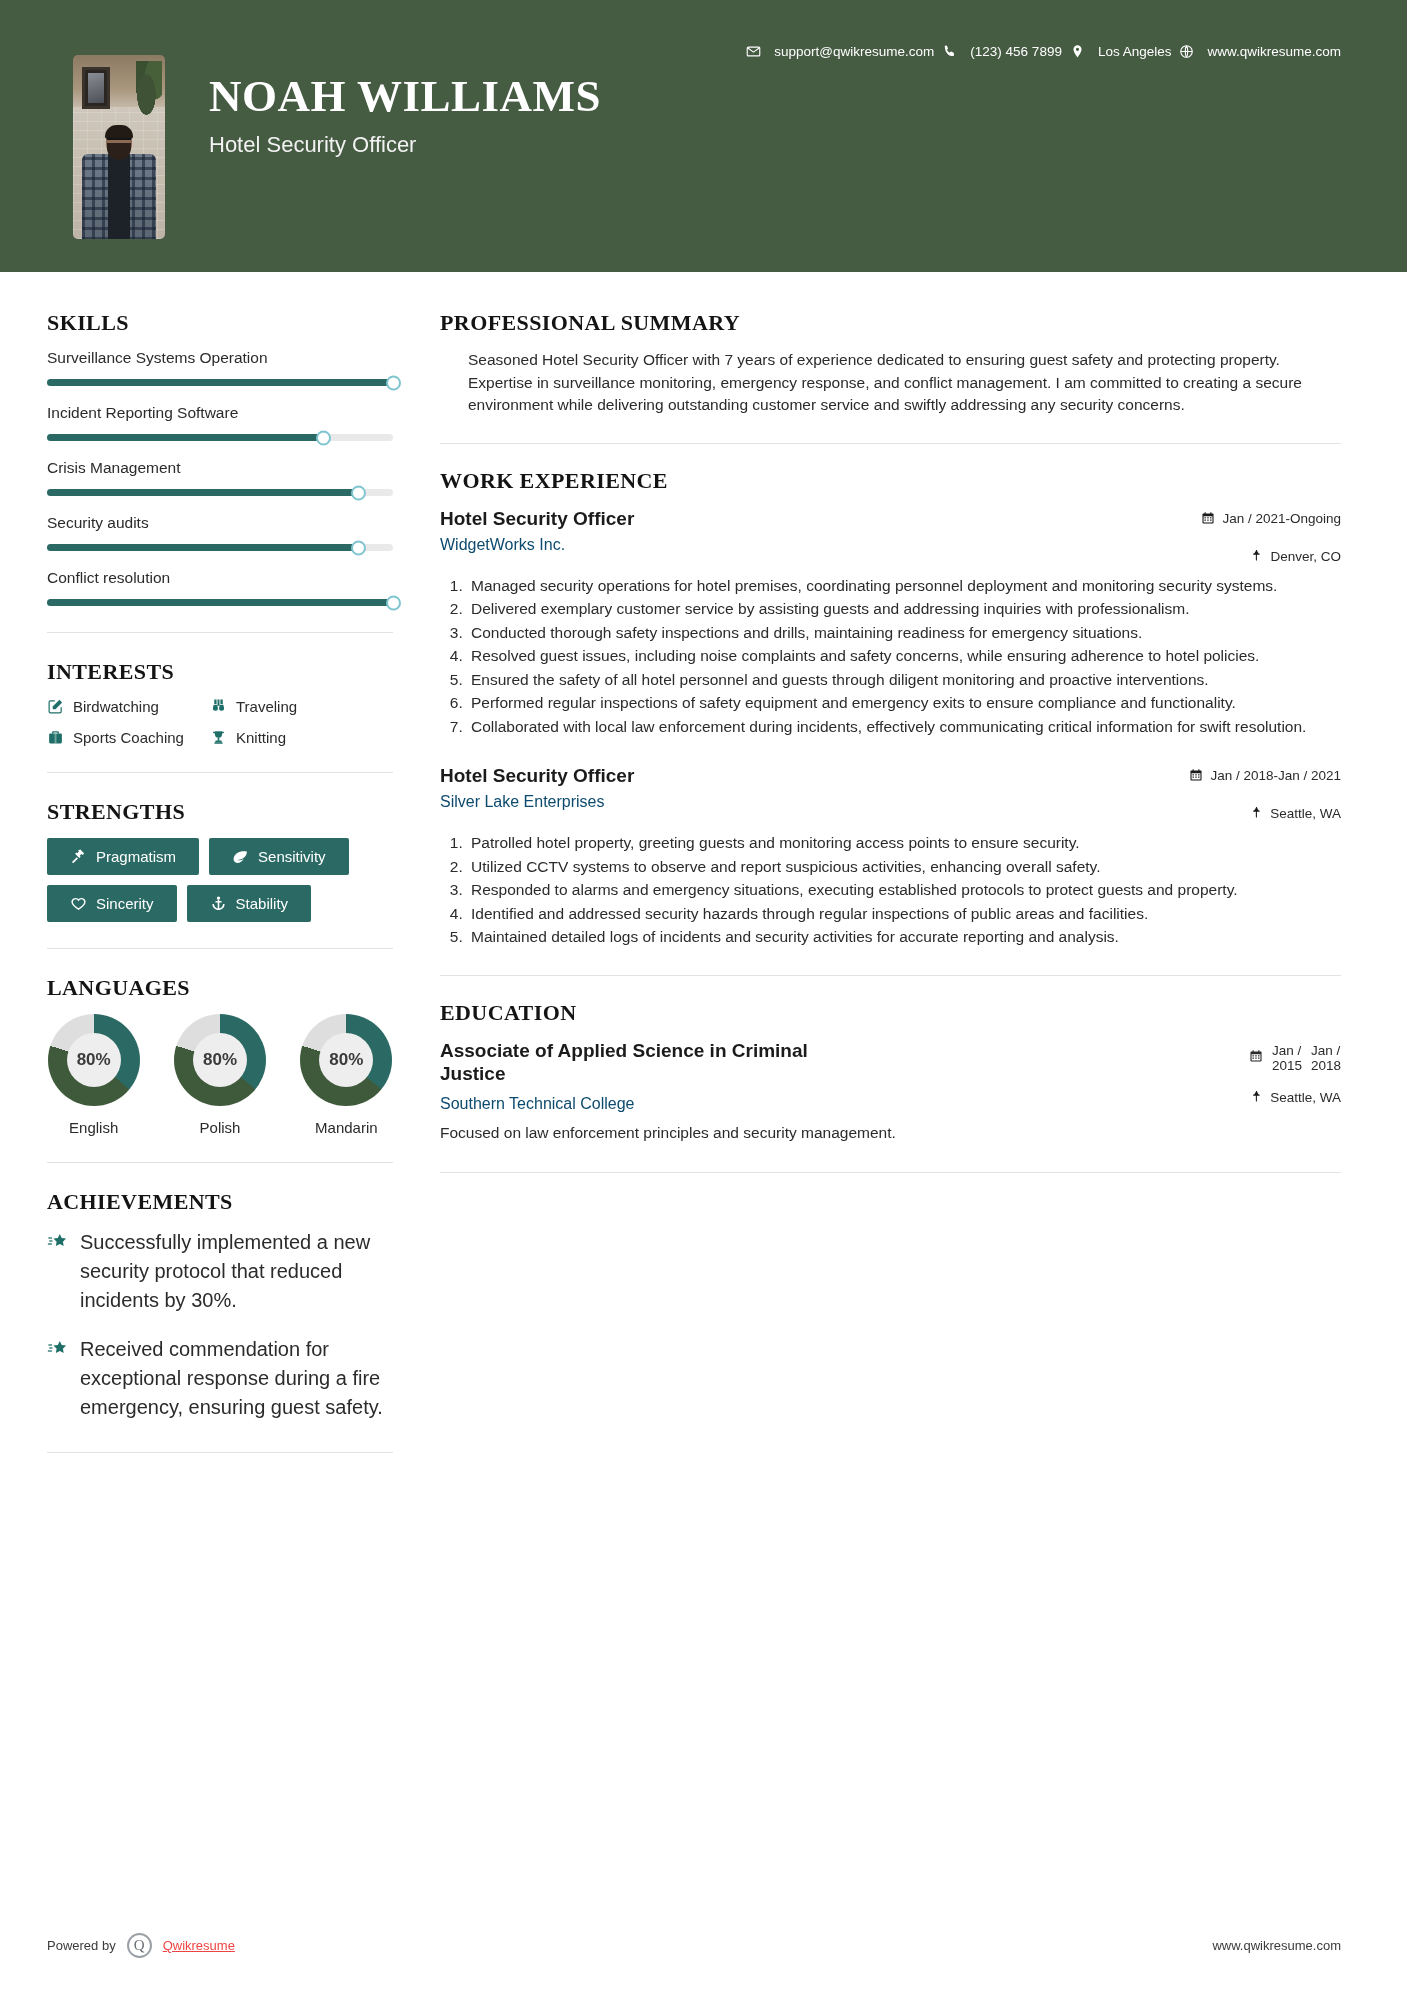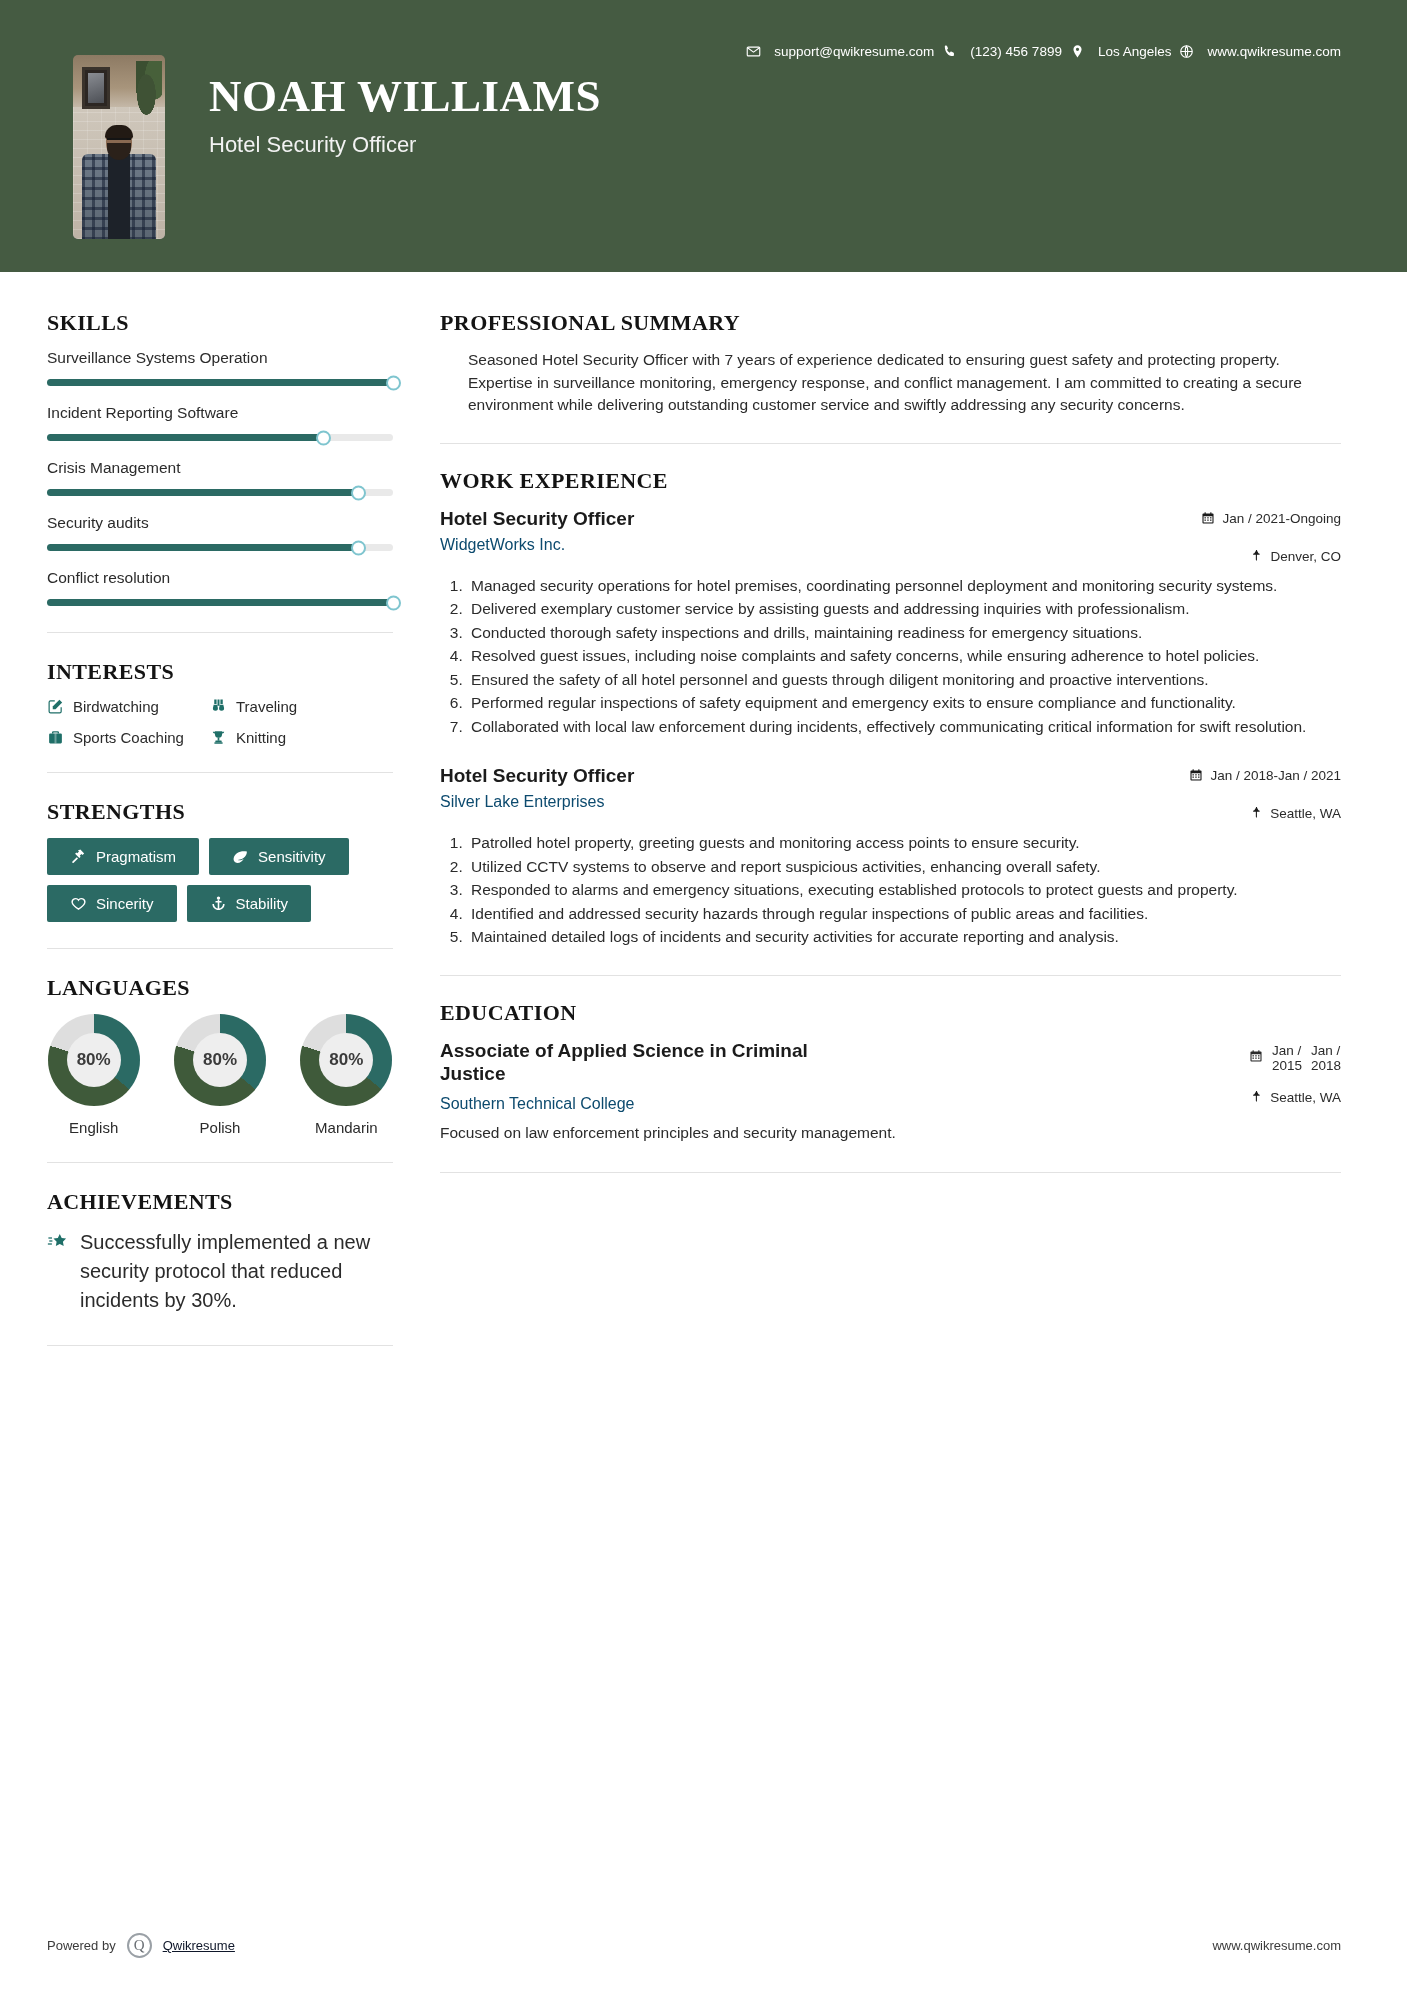--- a/index.html
+++ b/index.html
@@ -318,21 +318,21 @@
   }
   .foot-left { display: flex; align-items: center; gap: 11px; }
   .foot-left .lbl { font-size: 13px; color: #3b3b3b; }
   .foot-logo {
     width: 25px; height: 25px; border-radius: 50%;
     border: 2px solid #9aa0a6;
     display:flex; align-items:center; justify-content:center;
     color:#6b7075; font-size:15px; font-family:"Liberation Serif",serif;
   }
   .foot-brand {
-    font-size: 13px; color: #0f172a; text-decoration: underline;
+    font-size: 13px; color: #ef4444; text-decoration: underline;
   }
   .foot-right { margin-left: auto; font-size: 13px; color: #3b3b3b; }
   .left-sep-bottom {
     width:346px; height:1px; background:#e2e2e2; margin-top: 30px;
   }
   .right-sep-bottom {
     height:1px; background:#e2e2e2; margin-top: 28px;
   }
 </style>
 </head>
@@ -572,20 +572,27 @@
       <div class="hr-sep"></div>
 
       <h2 class="sec">ACHIEVEMENTS</h2>
       <div id="achievements-list">
           <div class="achv">
             <span class="ic"><svg width="21" height="21" viewBox="0 0 24 24" fill="currentColor">
                 <path d="M14.6 3.4l2.2 4.6 5 .7-3.6 3.5.9 5-4.5-2.4-4.5 2.4.9-5L7.4 8.7l5-.7z"></path>
                 <path d="M1.6 7.2h4.1v1.6H1.6zM2.6 10.6h3.6v1.6H2.6zM1 14h4.6v1.6H1z" opacity=".85"></path>
               </svg></span>
             <div class="txt">Successfully implemented a new security protocol that reduced incidents by 30%.</div>
+          </div>
+          <div class="achv">
+            <span class="ic"><svg width="21" height="21" viewBox="0 0 24 24" fill="currentColor">
+                <path d="M14.6 3.4l2.2 4.6 5 .7-3.6 3.5.9 5-4.5-2.4-4.5 2.4.9-5L7.4 8.7l5-.7z"></path>
+                <path d="M1.6 7.2h4.1v1.6H1.6zM2.6 10.6h3.6v1.6H2.6zM1 14h4.6v1.6H1z" opacity=".85"></path>
+              </svg></span>
+            <div class="txt">Received commendation for exceptional response during a fire emergency, ensuring guest safety.</div>
           </div>
         </div>
 
       <div class="left-sep-bottom"></div>
     </div>
 
     <div class="right-col">
 
       <h2 class="sec">PROFESSIONAL SUMMARY</h2>
       <div class="summary">Seasoned Hotel Security Officer with 7 years of experience dedicated to ensuring guest safety and protecting property. Expertise in surveillance monitoring, emergency response, and conflict management. I am committed to creating a secure environment while delivering outstanding customer service and swiftly addressing any security concerns.</div>

